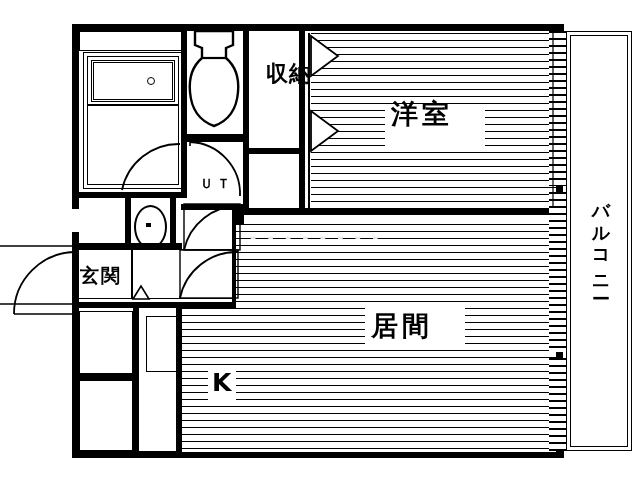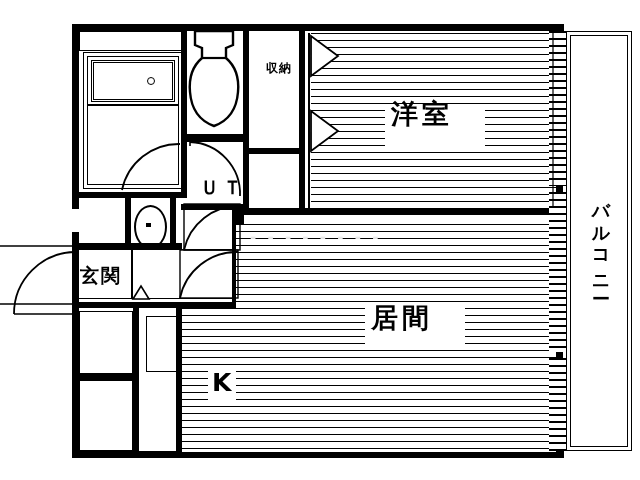--- a/index.html
+++ b/index.html
@@ -6,21 +6,21 @@
   body{width:640px;height:480px;overflow:hidden;
        font-family:"DejaVu Sans","Liberation Sans",sans-serif;}
   #plan{position:relative;width:640px;height:480px;background:#fff;}
   .wall{position:absolute;background:#000;}
   .thin{position:absolute;background:#000;}
   .label{position:absolute;font-weight:bold;color:#000;
          letter-spacing:2px;white-space:nowrap;z-index:40;
          font-family:"DejaVu Sans","Liberation Sans",sans-serif;}
   .label-lg{font-size:27px;letter-spacing:4px;}
   .label-md{font-size:21px;letter-spacing:3px;}
-  .label-sm{font-size:12px;letter-spacing:1px;}
+  .label-sm{font-size:22px;letter-spacing:1px;}
   .label-k{font-size:25px;letter-spacing:0;font-weight:bold;}
   .vlabel{position:absolute;font-size:18px;font-weight:bold;
           writing-mode:vertical-rl;text-orientation:upright;
           letter-spacing:4px;z-index:40;color:#000;}
   
   .hatch{position:absolute;z-index:5;
      background-image:repeating-linear-gradient(
         to bottom,#000 0px,#000 1px,#fff 1px,#fff 7px);}
   .hatch2{position:absolute;z-index:5;
      background-image:repeating-linear-gradient(
@@ -89,21 +89,21 @@
   <div class="wall" style="left:243px;top:24px;width:6px;height:116px;"></div>
   <div class="wall" style="left:181px;top:134px;width:68px;height:6px;"></div>
   <div class="thin" style="left:187px;top:140px;width:56px;height:2px;"></div>
 
   <div class="wall" style="left:299px;top:24px;width:6px;height:130px;"></div>
   <div class="wall" style="left:243px;top:148px;width:62px;height:6px;"></div>
   <div class="label label-sm" style="left:266px;top:62px;width:20px;line-height:1.05;">収納</div>
 
   <div class="wall" style="left:243px;top:140px;width:6px;height:70px;"></div>
   <div class="wall" style="left:181px;top:204px;width:68px;height:6px;"></div>
-  <div class="label label-md" style="left:200px;top:175px;font-size:19px;letter-spacing:4px;">ＵＴ</div>
+  <div class="label label-md" style="left:200px;top:175px;font-size:13px;letter-spacing:4px;">ＵＴ</div>
 
   <div class="wall" style="left:125px;top:198px;width:6px;height:50px;"></div>
   <div class="wall" style="left:170px;top:198px;width:6px;height:50px;"></div>
   <div class="wall" style="left:125px;top:243px;width:51px;height:6px;"></div>
   <div style="position:absolute;left:134px;top:205px;width:29px;height:40px;
               border:2px solid #000;border-radius:50%;"></div>
   <div style="position:absolute;left:146px;top:223px;width:5px;height:4px;background:#000;"></div>
 
   <div class="outline" style="left:75px;top:249px;width:166px;height:50px;"></div>
   <div class="wall" style="left:72px;top:243px;width:110px;height:6px;"></div>
@@ -129,21 +129,21 @@
 
   <div class="thin" style="left:308px;top:33px;width:2px;height:175px;"></div>
   <div class="thin" style="left:554px;top:33px;width:2px;height:175px;"></div>
 
   <div class="wall" style="left:262px;top:376px;width:5px;height:76px;"></div>
   <div class="thin" style="left:262px;top:376px;width:40px;height:3px;"></div>
 
   <div class="wm" style="left:250px;top:228px;">- - - - - - - -</div>
 
   <div class="label label-lg" style="left:391px;top:96px;z-index:45;">洋室</div>
-  <div class="label label-lg" style="left:371px;top:300px;z-index:45;">居間</div>
+  <div class="label label-lg" style="left:371px;top:308px;z-index:45;">居間</div>
   <div class="label label-k" style="left:212px;top:368px;z-index:45;">K</div>
 
   <svg class="ov" viewBox="0 0 640 480">
 
     <g fill="#fff" stroke="#000" stroke-width="2.4">
       <path d="M195,31 L195,45 L202,48 L202,58 Q188,70 190,92
                Q192,118 214,126 Q236,118 238,92
                Q240,70 226,58 L226,48 L233,45 L233,31 Z"></path>
     </g>
     <path d="M202,58 L226,58" stroke="#000" stroke-width="2.2" fill="none"></path>

